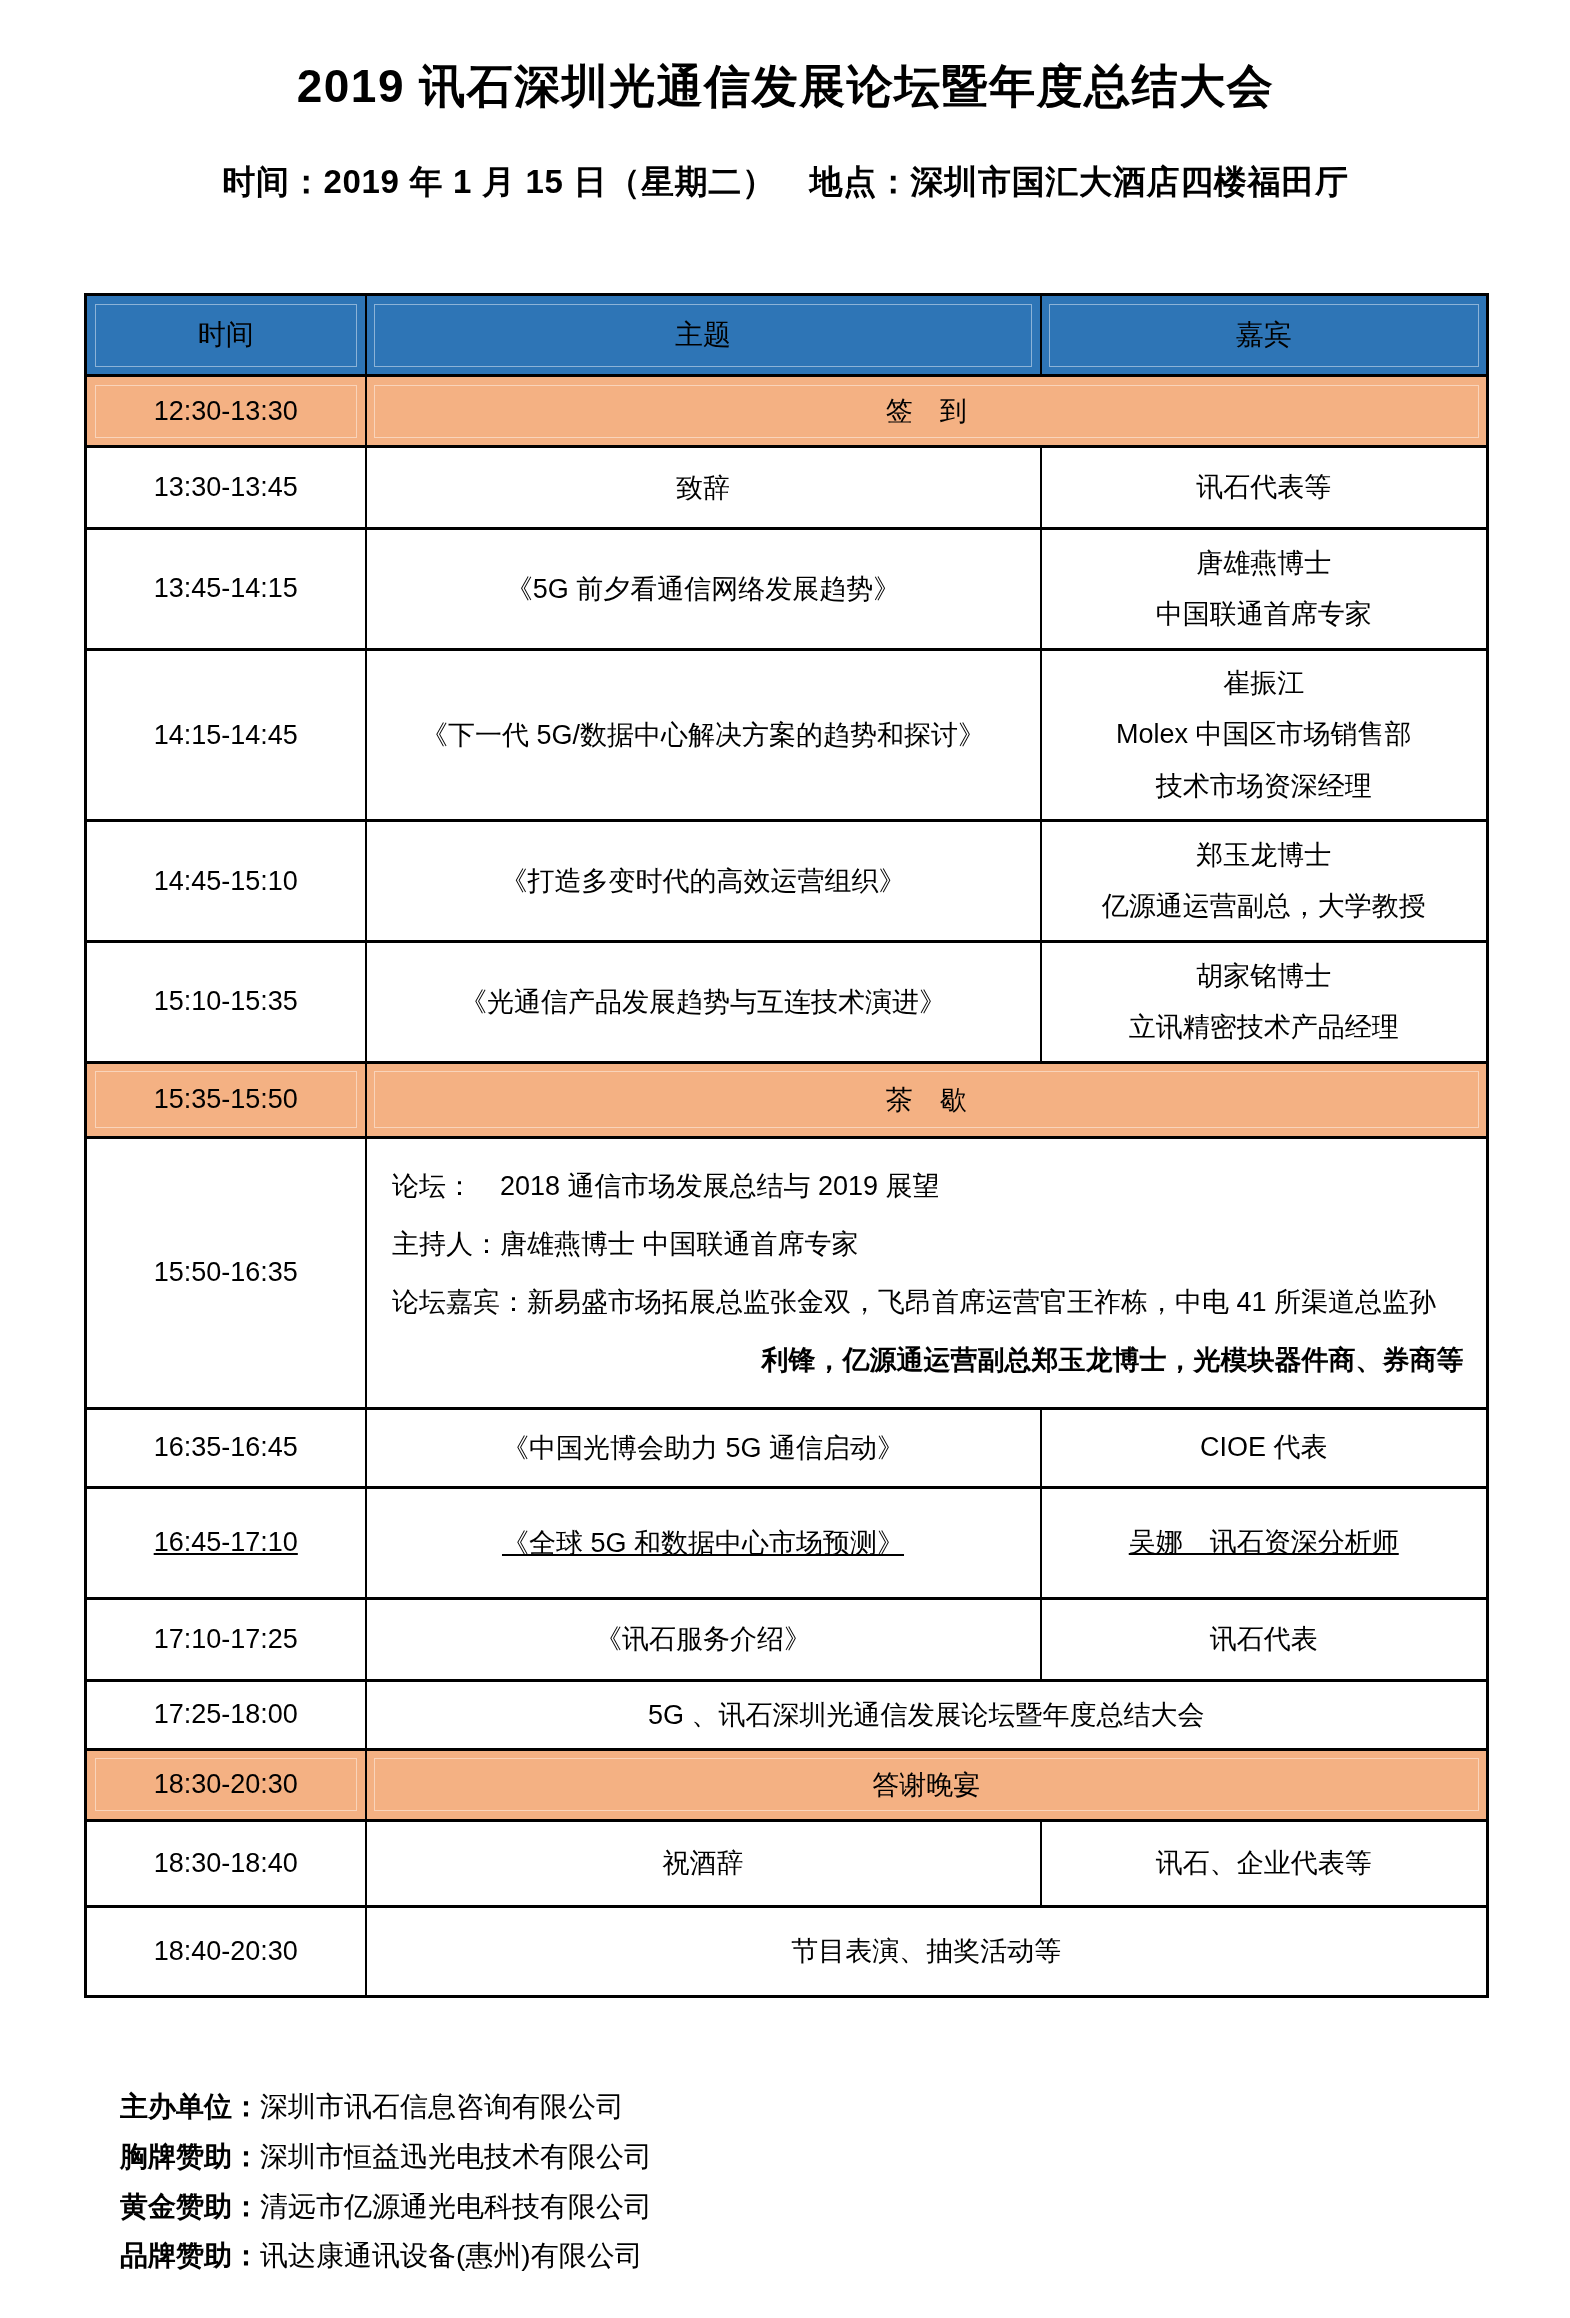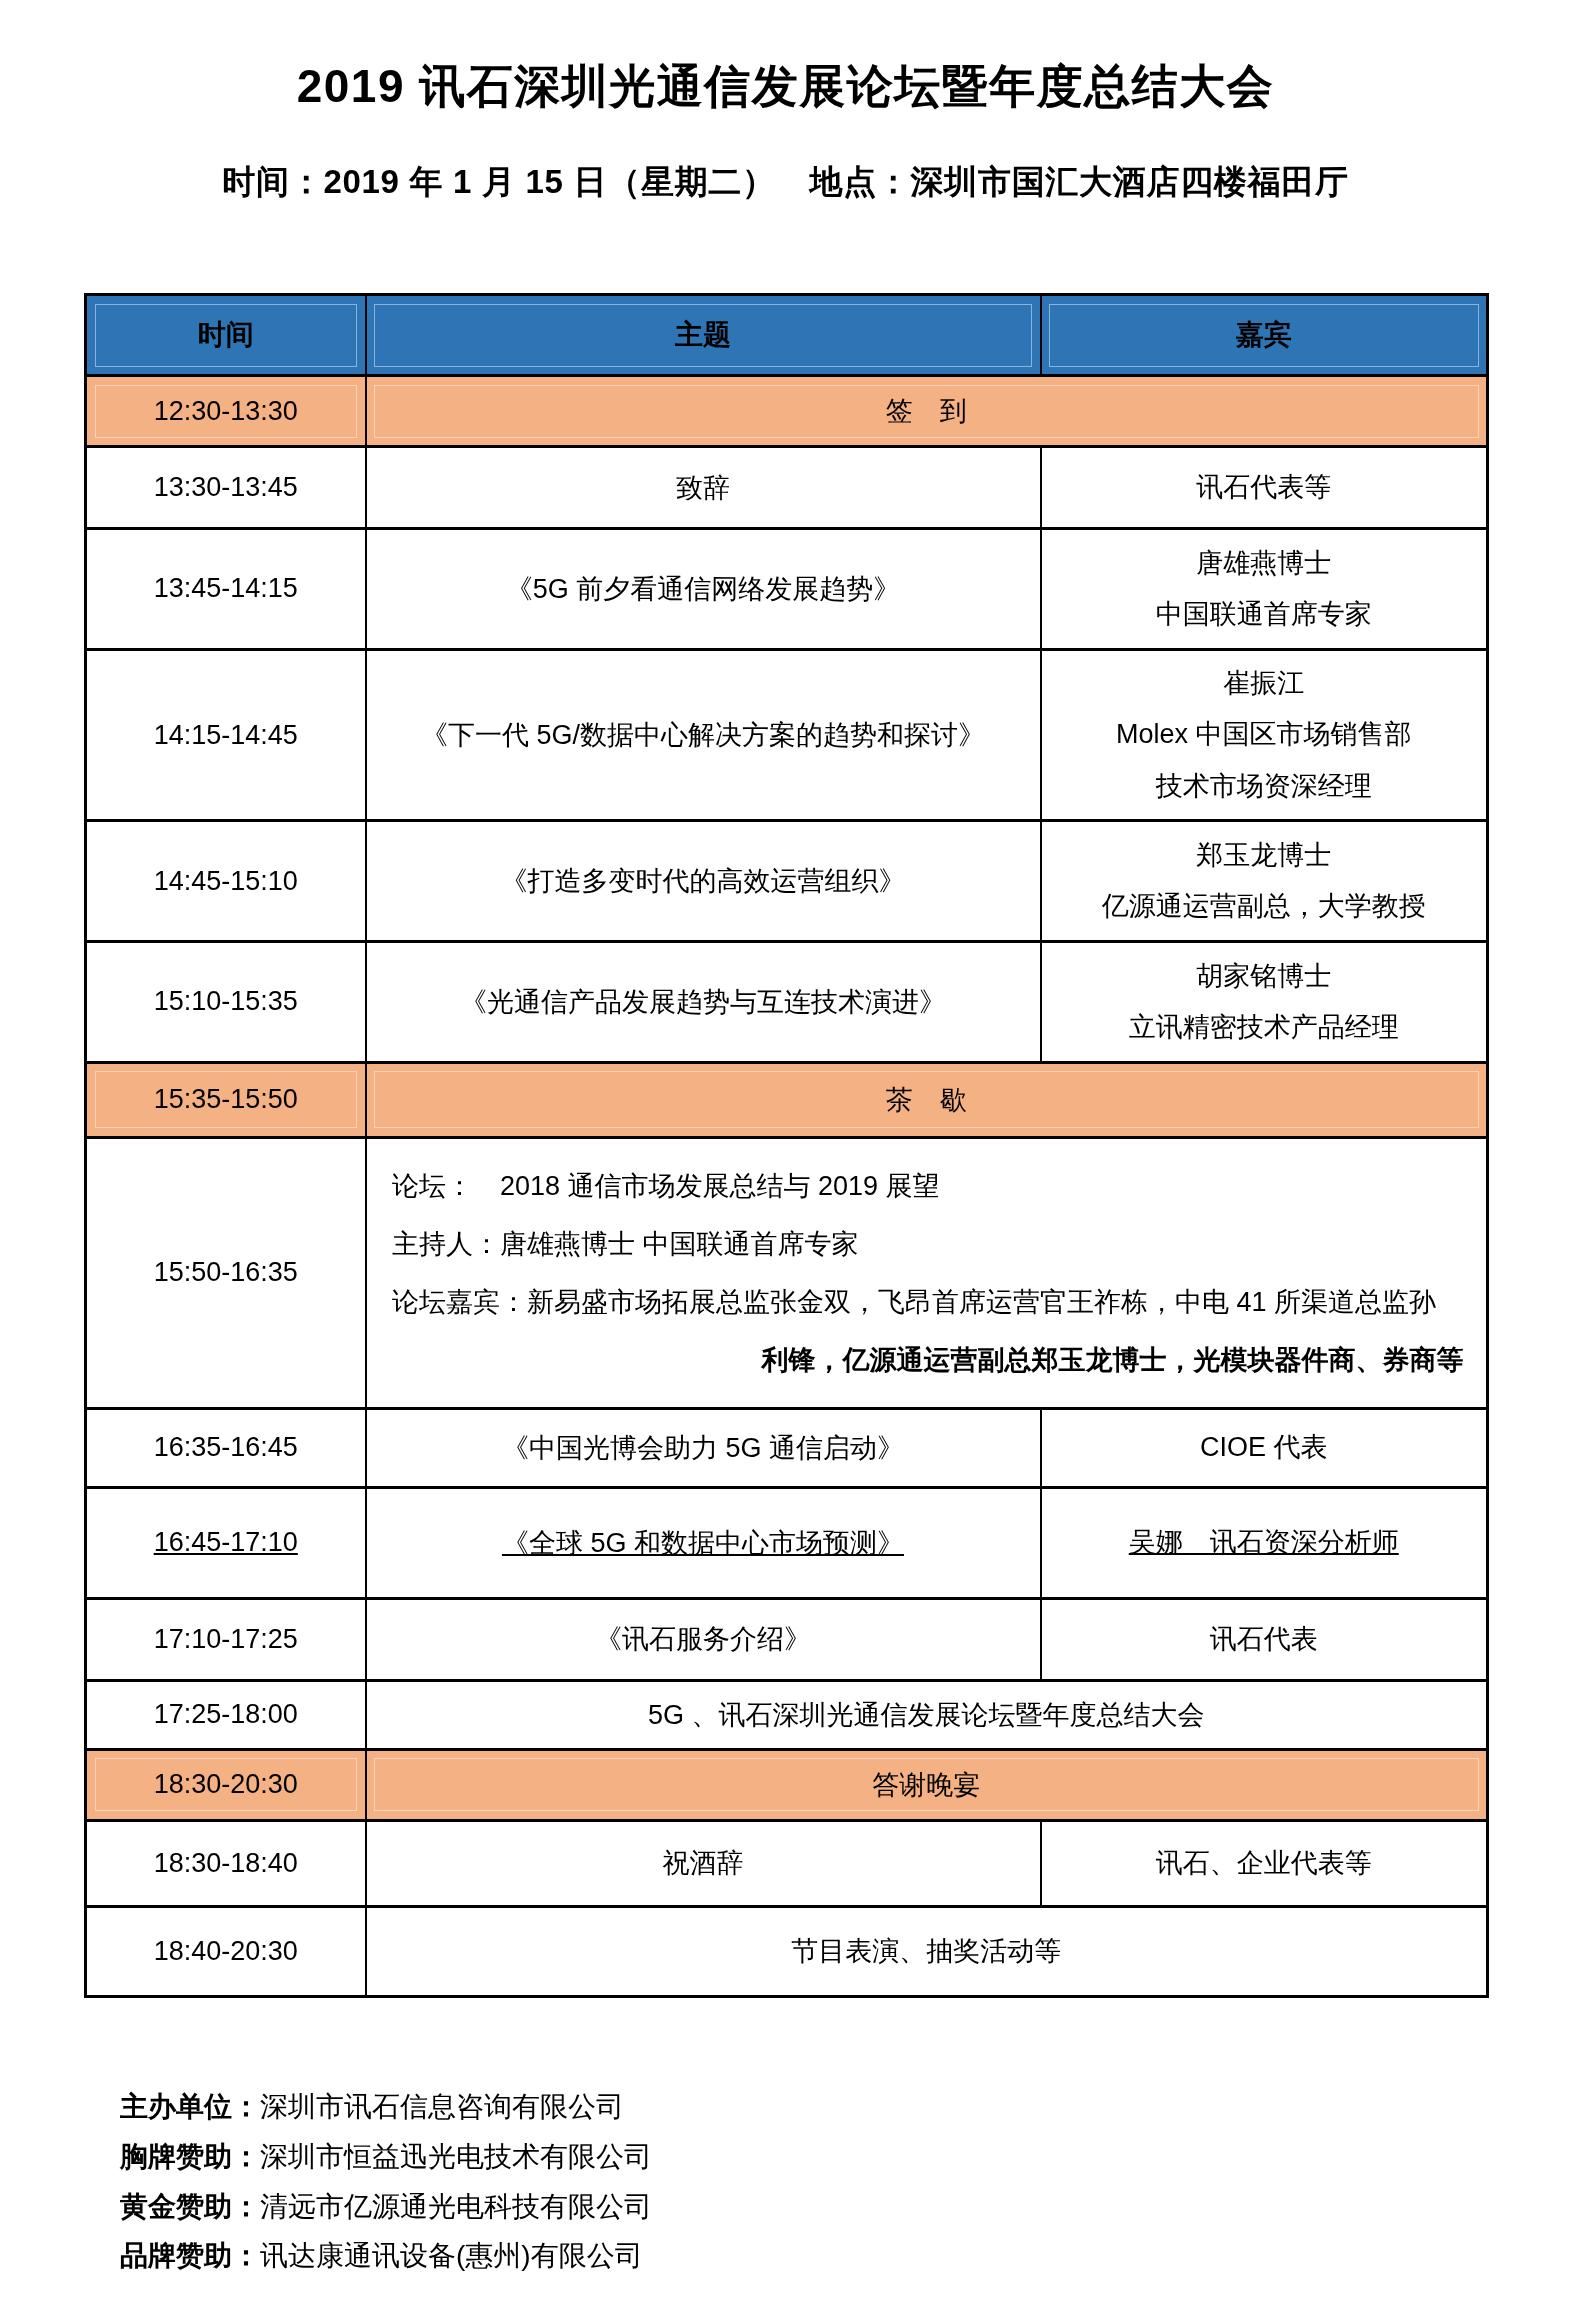--- a/index.html
+++ b/index.html
@@ -48,21 +48,21 @@
     border-bottom-width:3px;
     vertical-align:middle;
     text-align:center;
     position:relative;
     padding:7.5px 10.5px;
   }
   .agenda th{
     background:var(--header-bg);
     height:81px;
     font-size:28px;
-    font-weight:bold;
+    font-weight:normal;
   }
   .agenda td{font-size:27px;}
   tr.highlight td{background:var(--band-bg);}
   
   .agenda th::after, tr.highlight td::after{
     content:"";
     position:absolute;
     left:7.5px;right:7.5px;top:7.5px;bottom:7.5px;
     border:0.7px solid rgba(255,255,255,.45);
     pointer-events:none;

